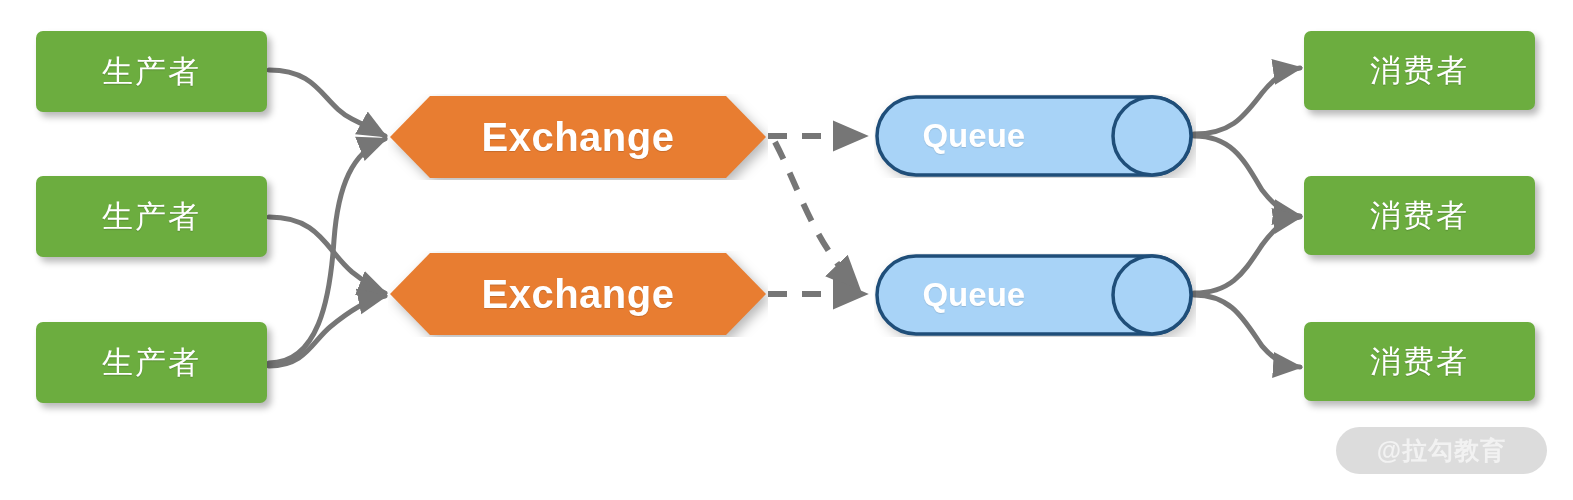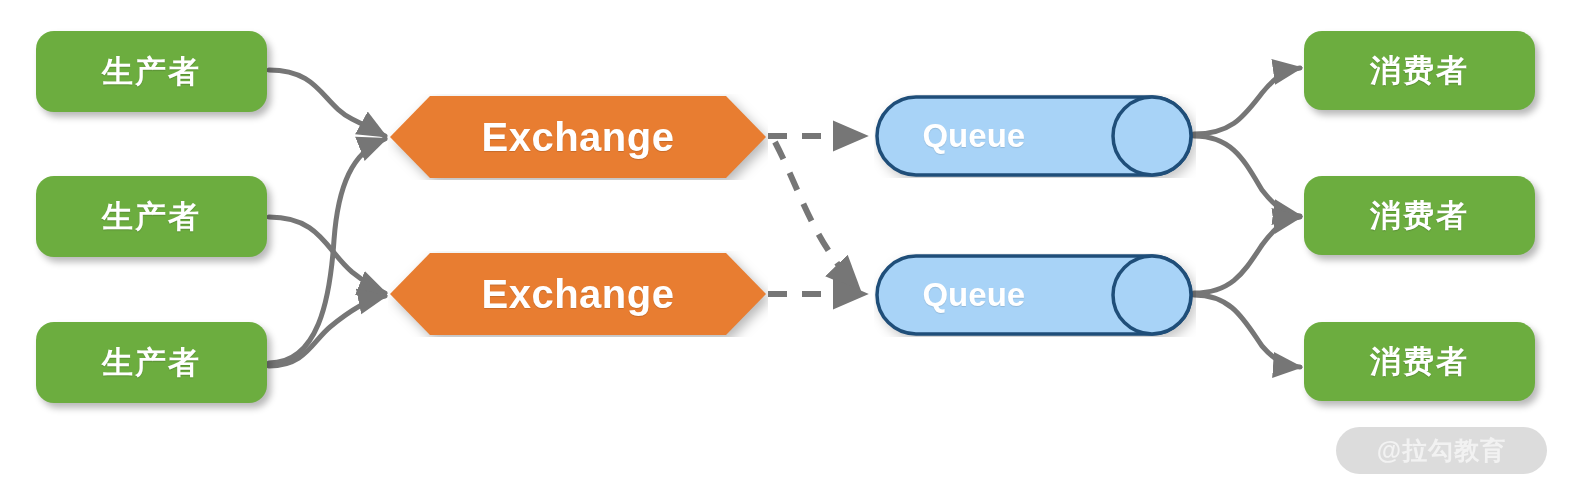--- a/index.html
+++ b/index.html
@@ -28,25 +28,25 @@
   .node {
     position: absolute;
     display: flex;
     align-items: center;
     justify-content: center;
     box-sizing: border-box;
   }
   
   .box-green {
     background: #6cad3f;
-    border-radius: 18px;
+    border-radius: 7px;
     box-shadow: 4px 5px 7px rgba(0,0,0,0.28);
     color: #ffffff;
     font-size: 31px;
-    font-weight: bold;
+    font-weight: normal;
     letter-spacing: 2px;
   }
   .box-green .label {
     color: #ffffff;
     text-shadow: 0 1px 1px rgba(0,0,0,0.18);
   }
   
   .hexwrap {
     position: absolute;
   }

